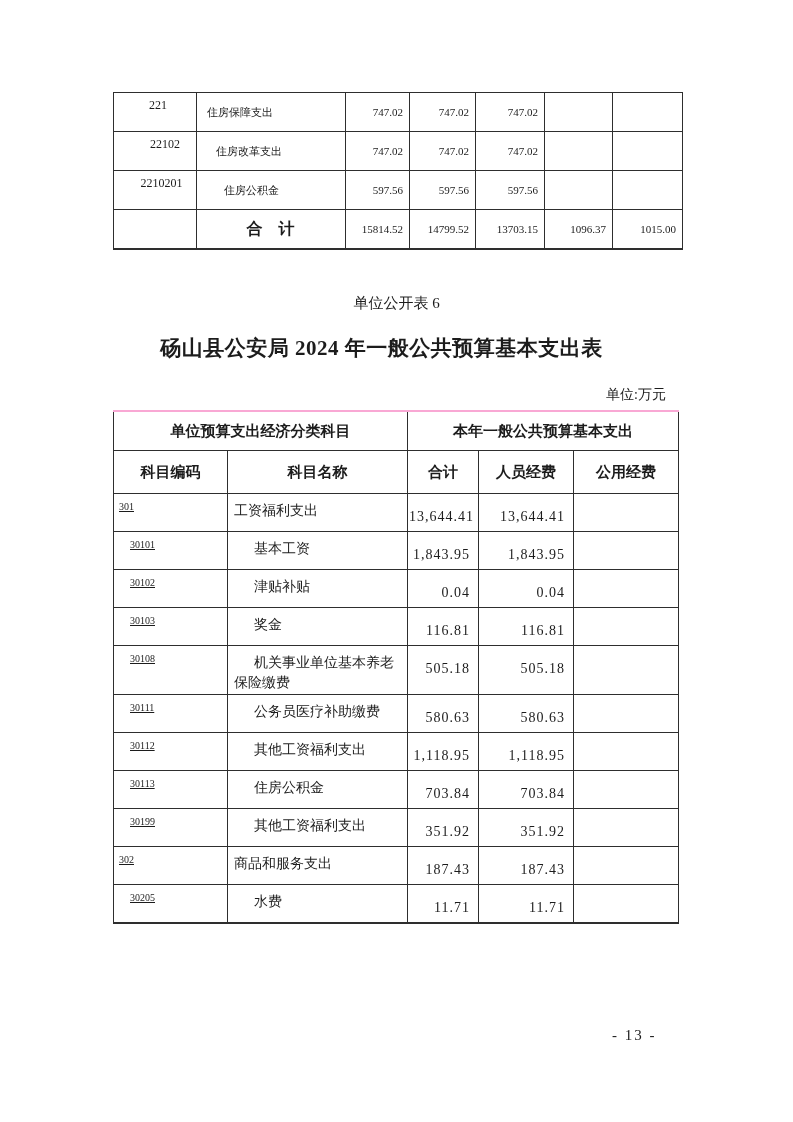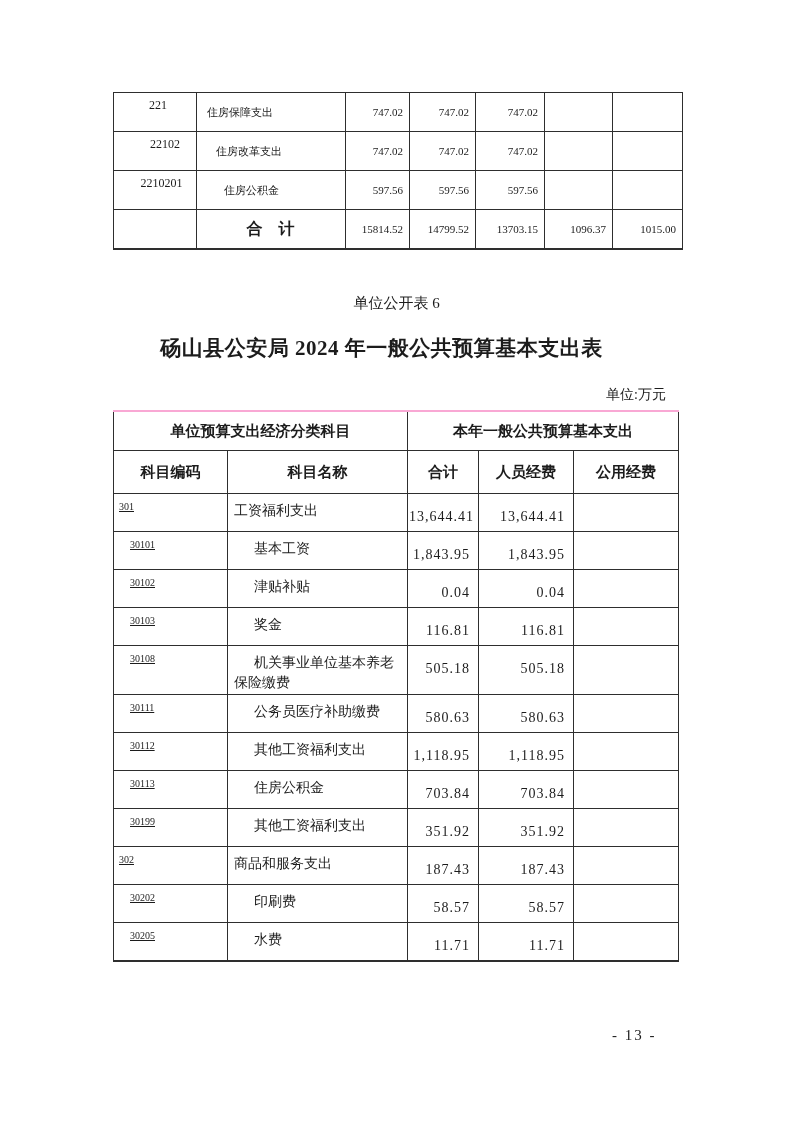--- a/index.html
+++ b/index.html
@@ -222,27 +222,20 @@
           <td class="num"></td>
         </tr>
         <tr>
           <td class="code mlv1">302</td>
           <td class="name mlv1">商品和服务支出</td>
           <td class="num">187.43</td>
           <td class="num">187.43</td>
           <td class="num"></td>
         </tr>
         <tr>
-          <td class="code mlv2">30202</td>
-          <td class="name mlv2">印刷费</td>
-          <td class="num">58.57</td>
-          <td class="num">58.57</td>
-          <td class="num"></td>
-        </tr>
-        <tr>
           <td class="code mlv2">30205</td>
           <td class="name mlv2">水费</td>
           <td class="num">11.71</td>
           <td class="num">11.71</td>
           <td class="num"></td>
         </tr>
       </tbody>
   </table>
 
   <div class="page-number">- 13 -</div>

